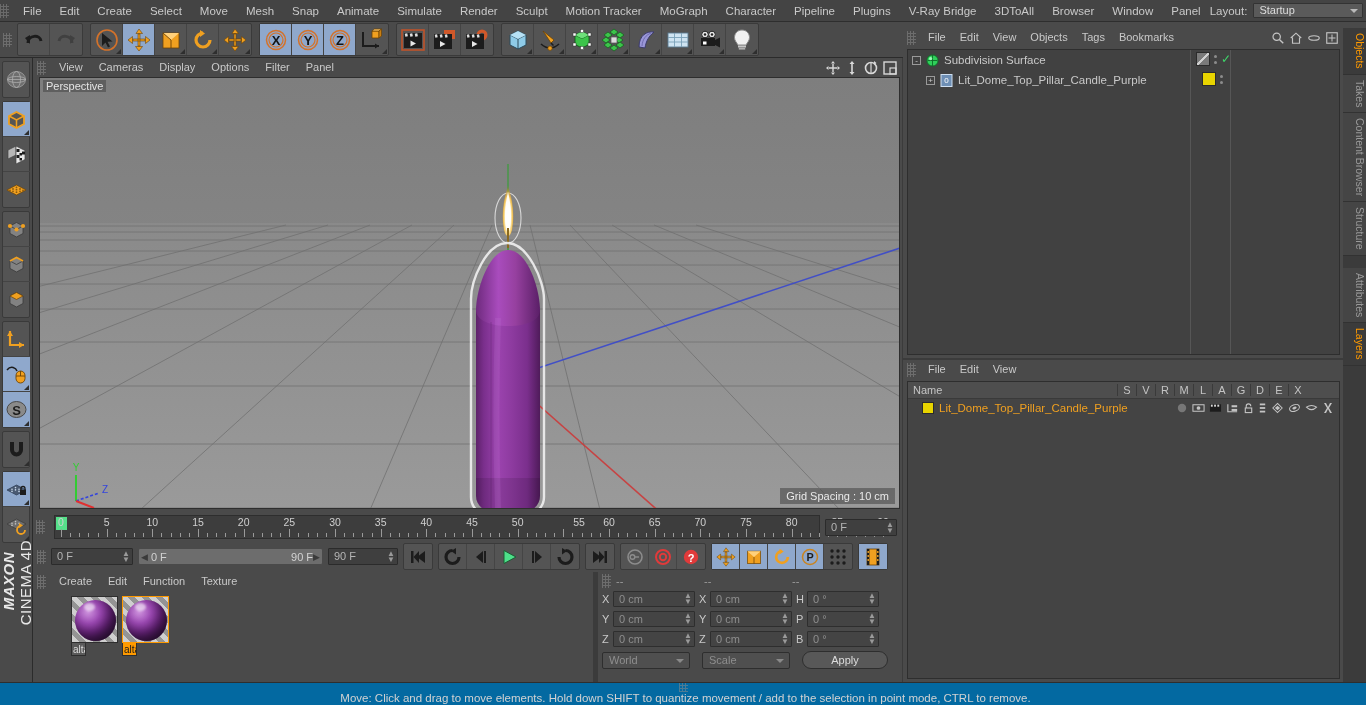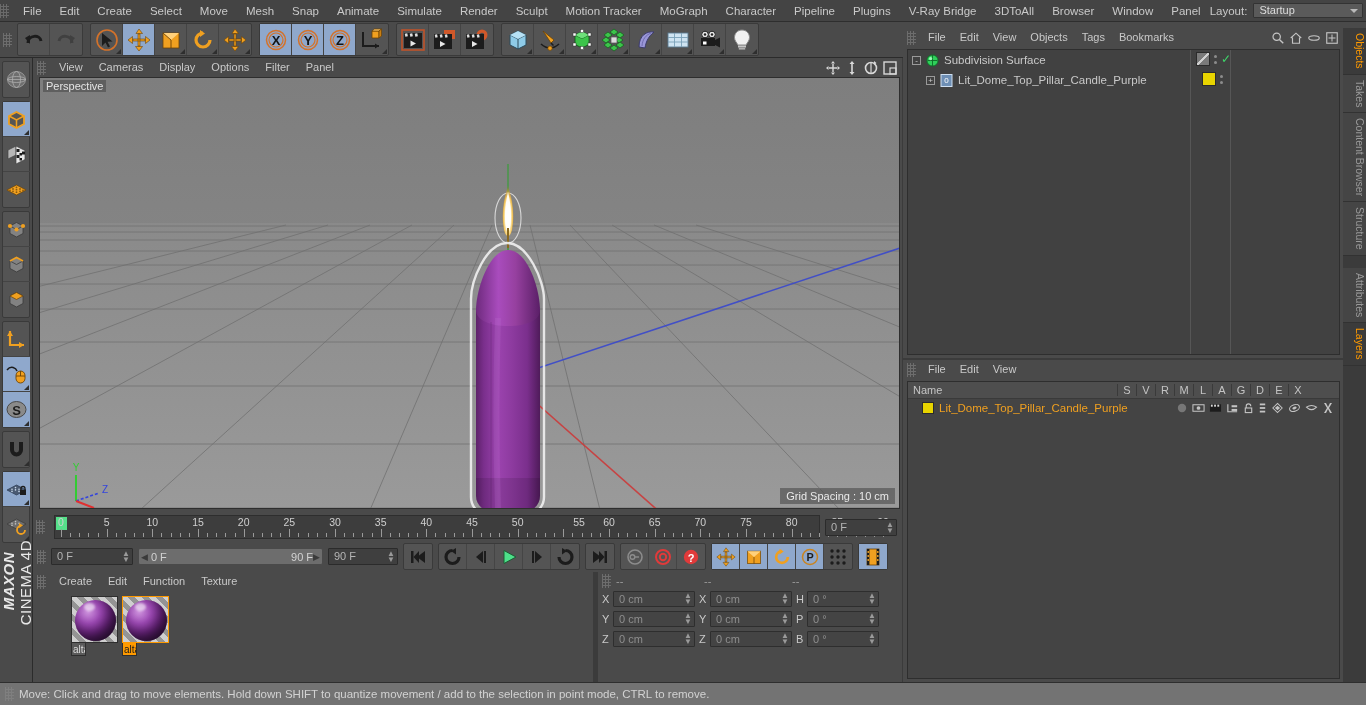--- a/index.html
+++ b/index.html
@@ -228,22 +228,22 @@
   .vtab {
     width:23px; writing-mode:vertical-rl; text-align:center;
     font-size:10.5px; color:#9a9a9a; background:#454545;
     border-bottom:1px solid #323232; padding:5px 0; cursor:pointer;
   }
   .vtab.sel { color:#ff9a00; background:#3b3b3b; }
 
   
   #status {
     position:absolute; left:0; bottom:0; width:1366px; height:23px;
-    background:#737373; display:flex; align-items:center; padding-left:5px;
-    border-top:1px solid #2e2e2e; font-size:11.5px; color:#d2d2d2;
+    background:#0369a1; display:flex; align-items:center; padding-left:5px;
+    border-top:1px solid #2e2e2e; font-size:11.5px; color:#d2d2d2;flex-direction:column;
   }
   #leftstrip { position:absolute; left:0; top:682px; width:33px; height:23px; background:#4a4a4a; }
 </style>
 </head>
 <body>
 
 <div id="menubar">
   <div class="grip"></div>
   <div id="menubar-items" style="display:flex;">
       <div class="menu-item">File</div>
@@ -1102,20 +1102,25 @@
 
   <div class="crow">
     <span class="clab">Z</span>
     <div class="cfield w1"><span>0 cm</span><span class="spin">▲<br>▼</span></div>
     <span class="clab" style="margin-left:4px;">Z</span>
     <div class="cfield w2"><span>0 cm</span><span class="spin">▲<br>▼</span></div>
     <span class="clab" style="margin-left:4px;">B</span>
     <div class="cfield w3"><span>0 °</span><span class="spin">▲<br>▼</span></div>
   </div>
 
+  <div class="cbtns">
+    <div class="cdrop" style="width:88px;">World</div>
+    <div class="cdrop" style="width:88px;margin-left:8px;">Scale</div>
+    <div id="apply-btn" style="margin-left:8px;">Apply</div>
+  </div>
 </div>
 
 <div id="objmgr">
   <div id="objmenu">
     <div class="grip" style="margin-left:4px;"></div>
     <div id="objmenu-items" style="display:flex;">
         <div class="menu-item">File</div>
         <div class="menu-item">Edit</div>
         <div class="menu-item">View</div>
         <div class="menu-item">Objects</div>

